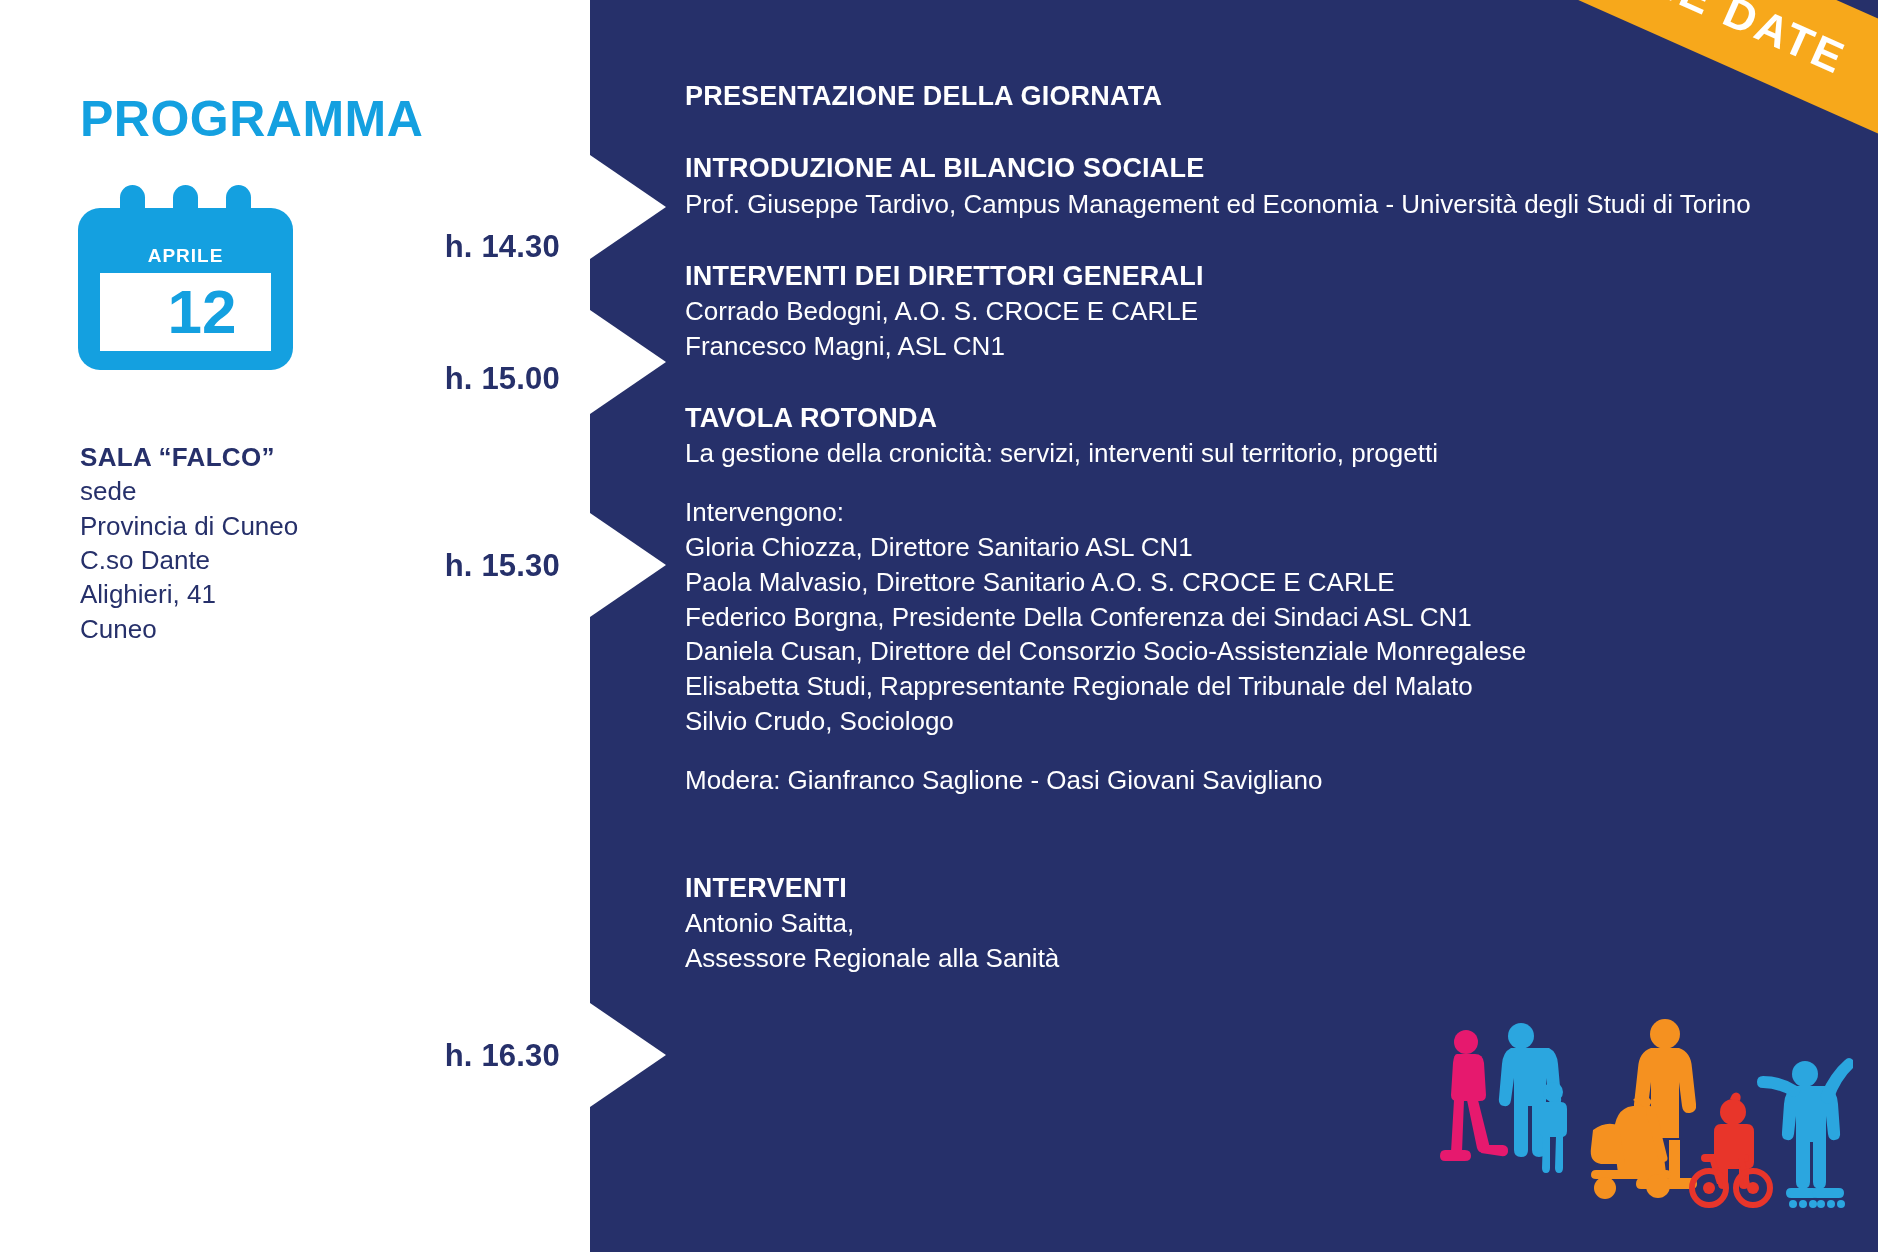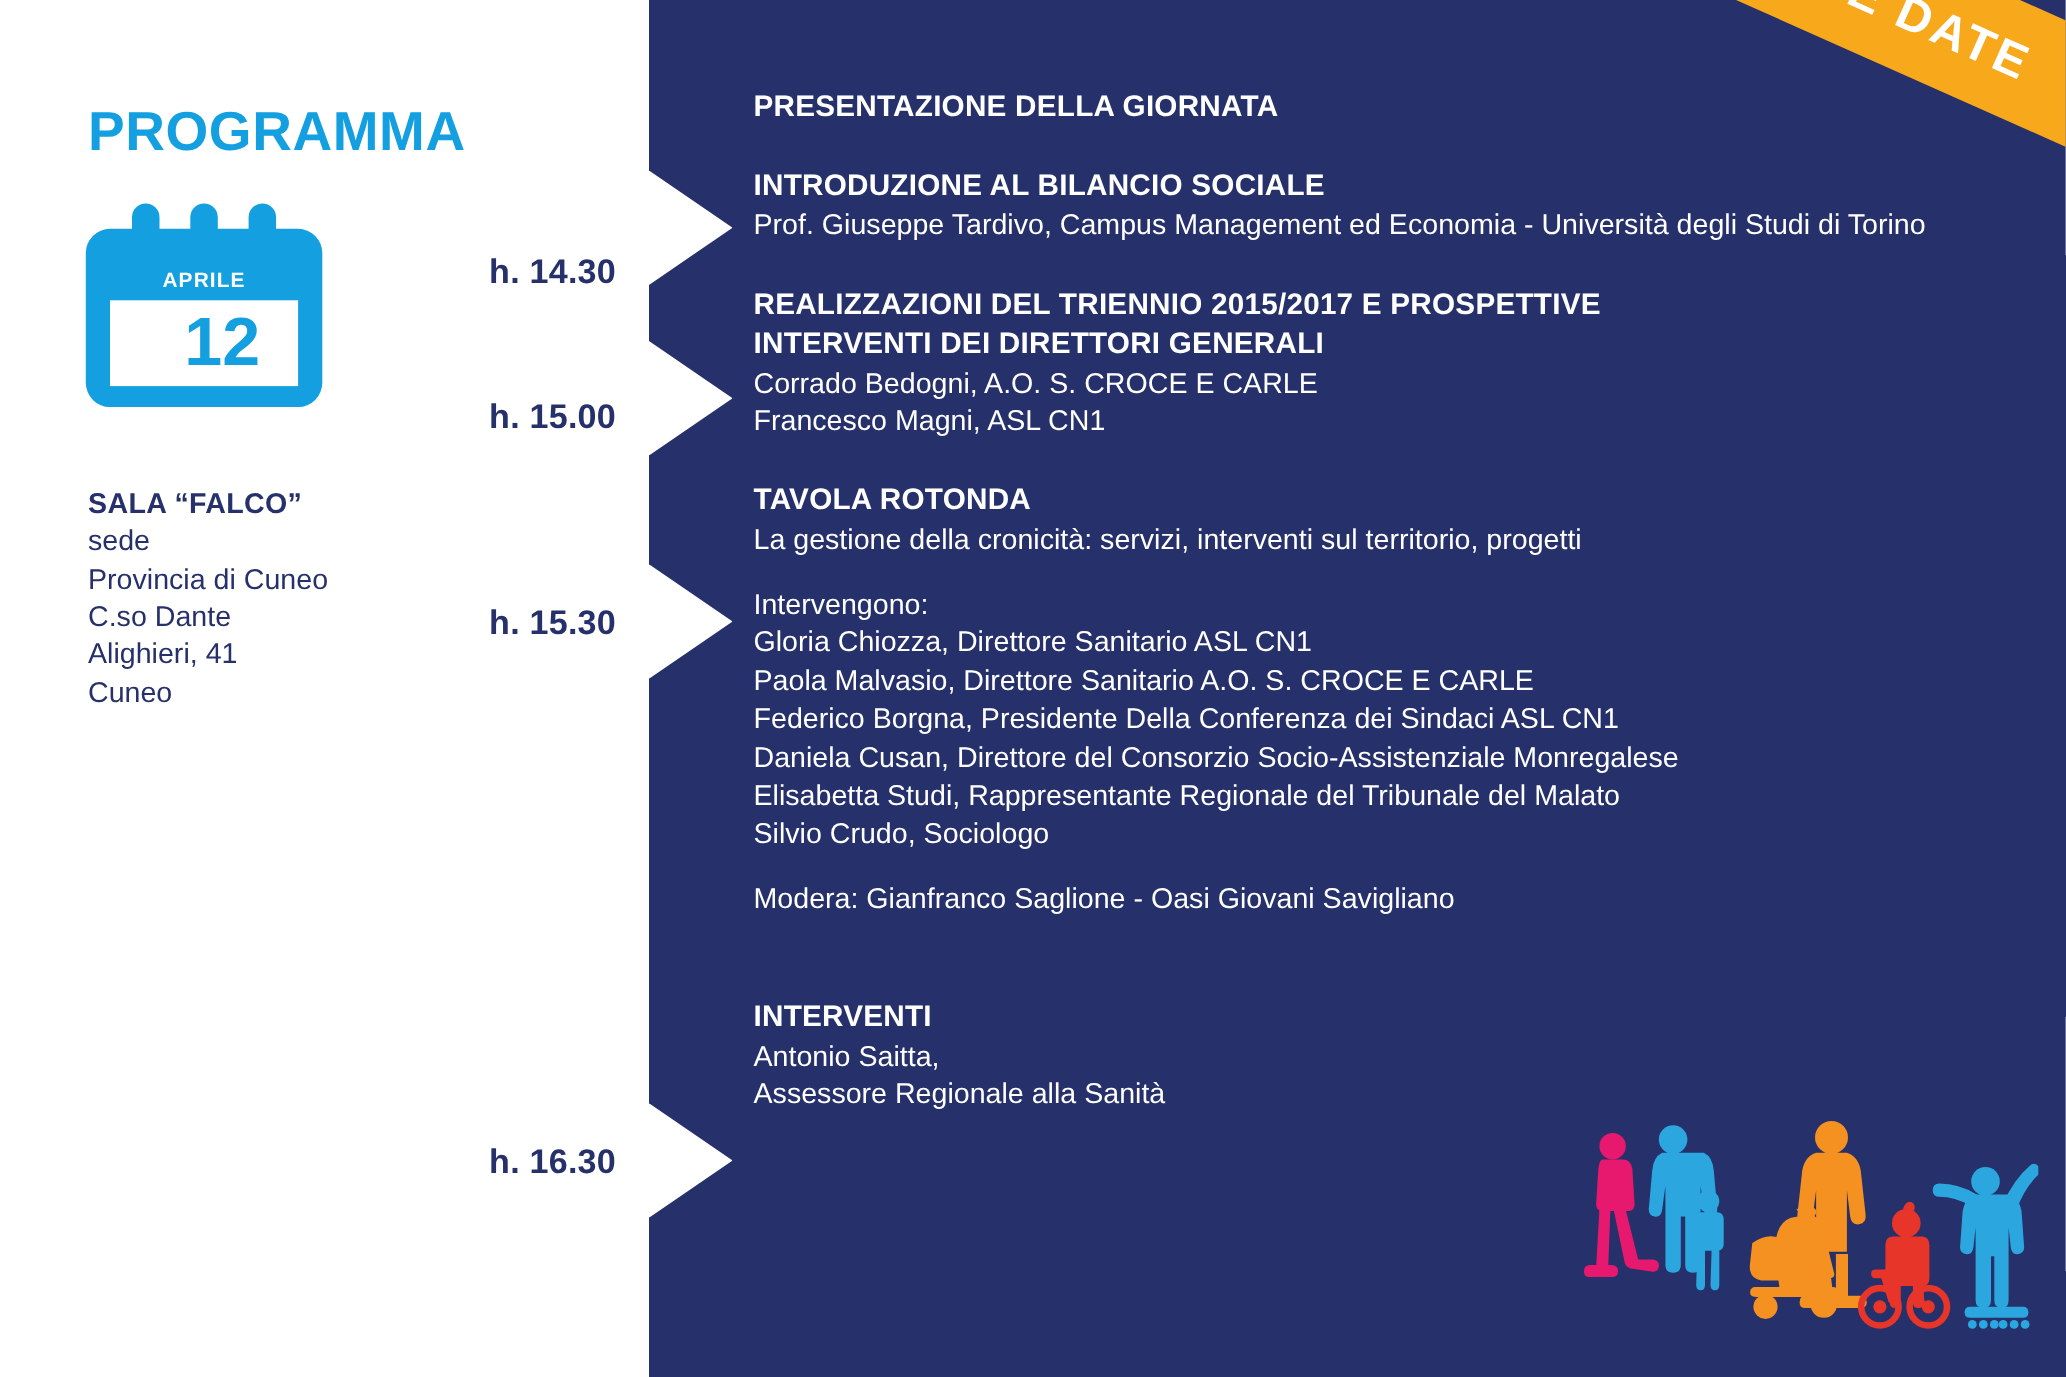--- a/index.html
+++ b/index.html
@@ -158,21 +158,20 @@
       <div class="sp-gap"></div>
 
       <div class="blk">
         <div class="hd">INTRODUZIONE AL BILANCIO SOCIALE</div>
         <div class="bd"><b>Prof. Giuseppe Tardivo</b><span>, Campus Management ed Economia - Università degli Studi di Torino</span></div>
       </div>
 
       <div class="sp-gap"></div>
 
       <div class="blk">
-        <div class="hd">REALIZZAZIONI DEL TRIENNIO 2015/2017 E PROSPETTIVE</div>
         <div class="hd">INTERVENTI DEI DIRETTORI GENERALI</div>
         <div class="bd"><b>Corrado Bedogni</b><span>, A.O. S. CROCE E CARLE</span></div>
         <div class="bd"><b>Francesco Magni</b><span>, ASL CN1</span></div>
       </div>
 
       <div class="sp-gap"></div>
 
       <div class="blk">
         <div class="hd">TAVOLA ROTONDA</div>
         <div class="bd">La gestione della cronicità: servizi, interventi sul territorio, progetti</div>

